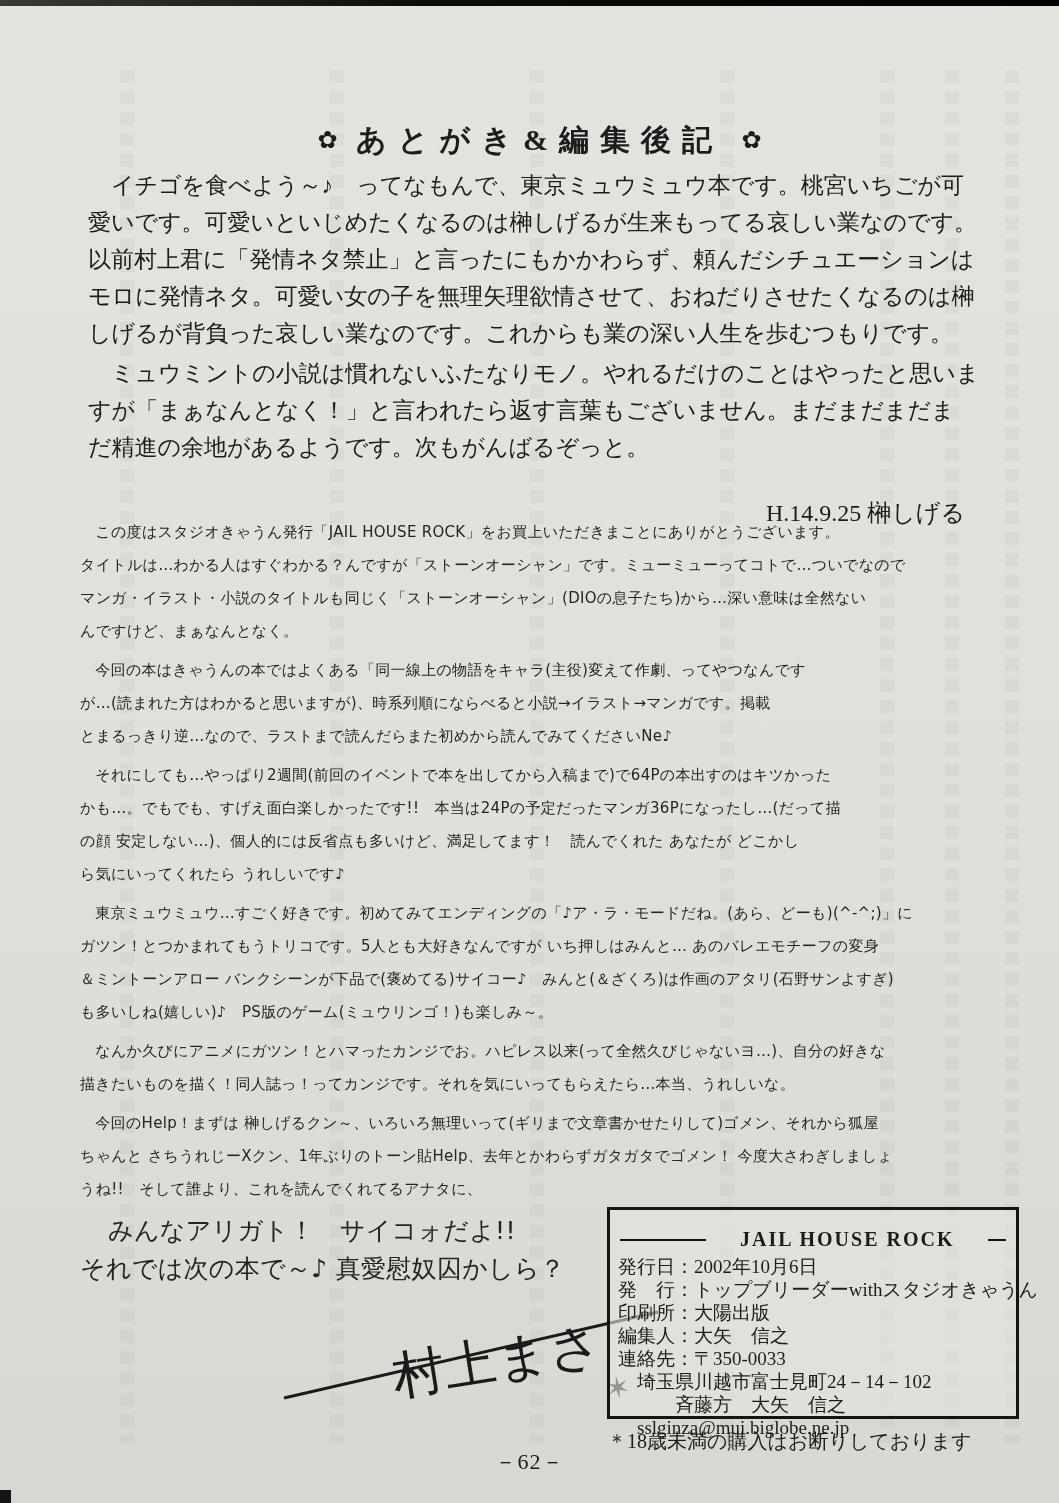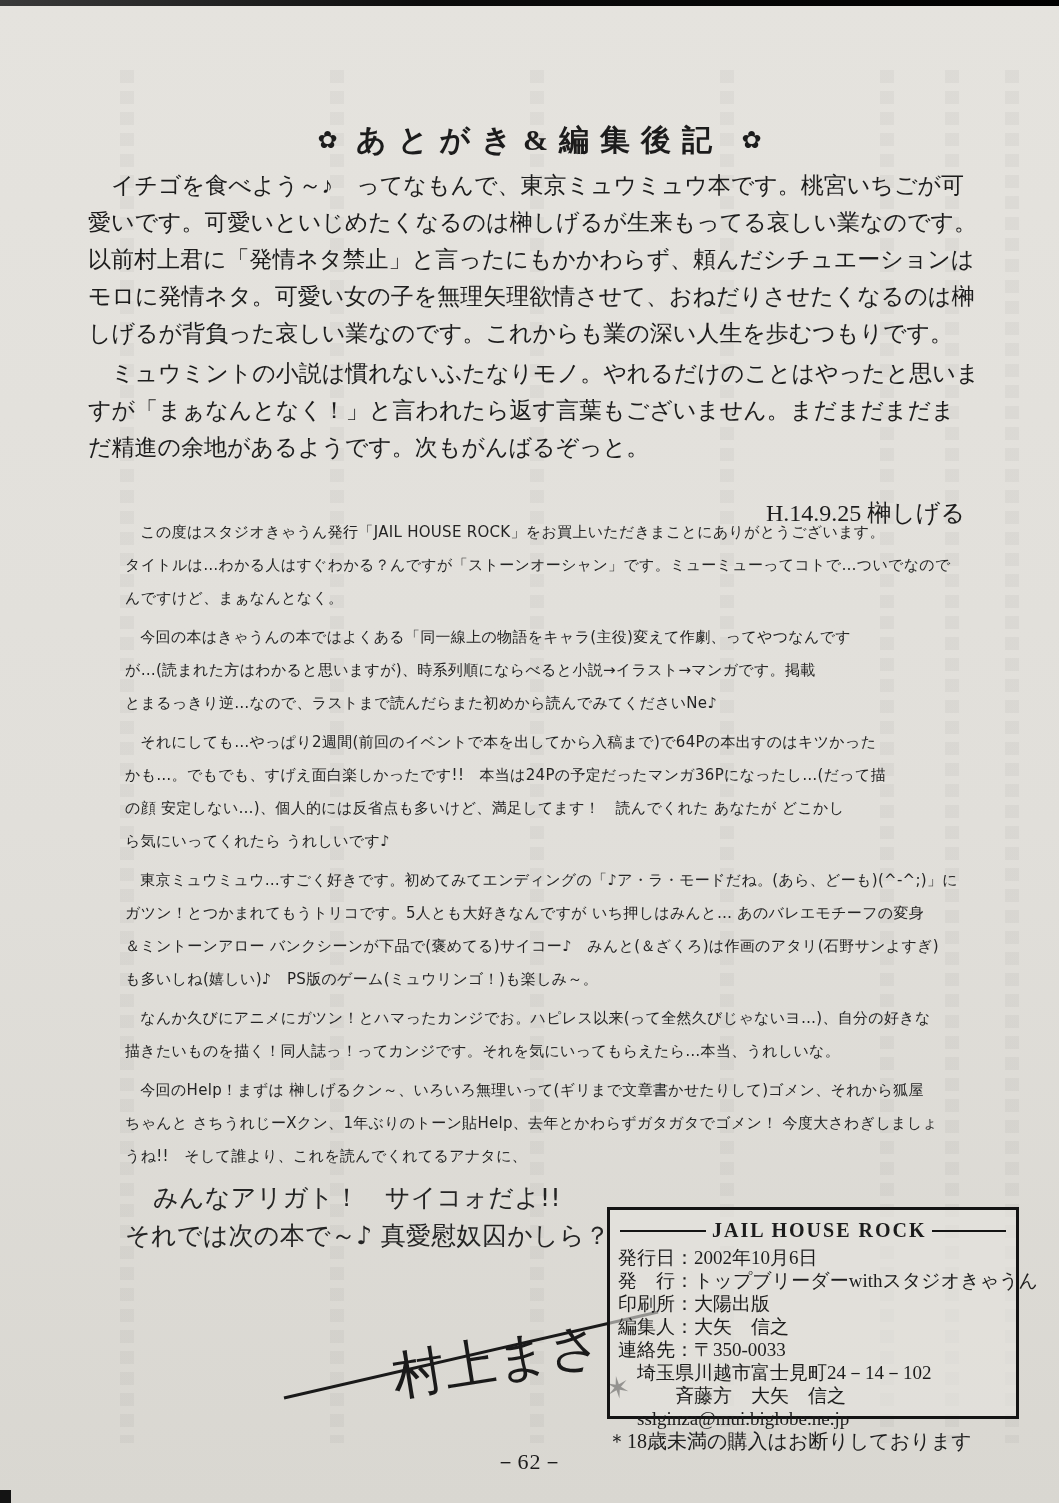--- a/index.html
+++ b/index.html
@@ -17,27 +17,27 @@
     background:repeating-linear-gradient(180deg,#444 0 13px,transparent 13px 21px);}
   .title-row{position:absolute;top:120px;left:10px;width:100%;text-align:center;
     font-size:30px;font-weight:bold;letter-spacing:11px;white-space:nowrap;}
   .title-orn{font-family:"DejaVu Sans",sans-serif;font-size:24px;letter-spacing:0;vertical-align:2px;}
   .typeset{position:absolute;left:88px;width:900px;}
   .typeset .line{white-space:nowrap;font-size:23px;line-height:37px;height:37px;}
   .date-sig{position:absolute;right:94px;top:464px;font-size:24px;white-space:nowrap;margin-top:33px;}
   .hand{position:absolute;left:80px;top:516px;width:940px;
     font-family:"DejaVu Sans",sans-serif;color:#242424;}
   .hand .para{margin:0 0 6px 0;}
-  .hand .line{white-space:nowrap;font-size:15px;line-height:33px;height:33px;letter-spacing:0.3px;margin-left:45px;}
+  .hand .line{white-space:nowrap;font-size:15px;line-height:33px;height:33px;letter-spacing:0.3px;}
   .hand .para-big .line{font-size:25px;line-height:38px;height:38px;}
   .hand .para-big .line:first-child{padding-left:28px;}
   .signature{position:absolute;left:276px;top:1298px;width:390px;height:120px;}
   .colophon{position:absolute;left:607px;top:1207px;width:412px;height:212px;
     border:3px solid #141414;background:rgba(230,228,223,0.6);box-sizing:border-box;}
-  .colophon-header{display:flex;align-items:center;margin:9px 10px 2px 10px;}
+  .colophon-header{display:flex;align-items:center;margin:18px 10px 2px 10px;gap:28px;}
   .colophon-header .rule{border-top:2px solid #141414;height:0;}
   .colophon-header .rule.l{width:86px;}
   .colophon-header .rule.r{flex:1;}
   .colophon-header .ttl{font-weight:bold;font-size:20px;letter-spacing:2px;padding:0 6px;white-space:nowrap;}
   .colophon-rows{padding:2px 6px 0 8px;}
   .colophon-rows .line{font-size:19px;line-height:23px;height:23px;white-space:nowrap;}
   .notice{position:absolute;left:607px;top:1428px;width:420px;font-size:20px;white-space:nowrap;}
   .page-number{position:absolute;left:0;top:1447px;width:1059px;text-align:center;
     font-size:22px;letter-spacing:1px;}
   svg text{font-family:"DejaVu Sans",sans-serif;}
@@ -77,20 +77,21 @@
       <div class="line">すが「まぁなんとなく！」と言われたら返す言葉もございません。まだまだまだま</div>
       <div class="line">だ精進の余地があるようです。次もがんばるぞっと。</div>
     </div>
 
   <div class="date-sig">H.14.9.25 榊しげる</div>
 
   <div class="hand">
     <div class="para">
         <div class="line">　この度はスタジオきゃうん発行「JAIL HOUSE ROCK」をお買上いただきまことにありがとうございます。</div>
         <div class="line">タイトルは…わかる人はすぐわかる？んですが「ストーンオーシャン」です。ミューミューってコトで…ついでなので</div>
+        <div class="line">マンガ・イラスト・小説のタイトルも同じく「ストーンオーシャン」(DIOの息子たち)から…深い意味は全然ない</div>
         <div class="line">んですけど、まぁなんとなく。</div>
       </div>
     <div class="para">
         <div class="line">　今回の本はきゃうんの本ではよくある「同一線上の物語をキャラ(主役)変えて作劇、ってやつなんです</div>
         <div class="line">が…(読まれた方はわかると思いますが)、時系列順にならべると小説→イラスト→マンガです。掲載</div>
         <div class="line">とまるっきり逆…なので、ラストまで読んだらまた初めから読んでみてくださいNe♪</div>
       </div>
     <div class="para">
         <div class="line">　それにしても…やっぱり2週間(前回のイベントで本を出してから入稿まで)で64Pの本出すのはキツかった</div>
         <div class="line">かも…。でもでも、すげえ面白楽しかったです!!　本当は24Pの予定だったマンガ36Pになったし…(だって描</div>

